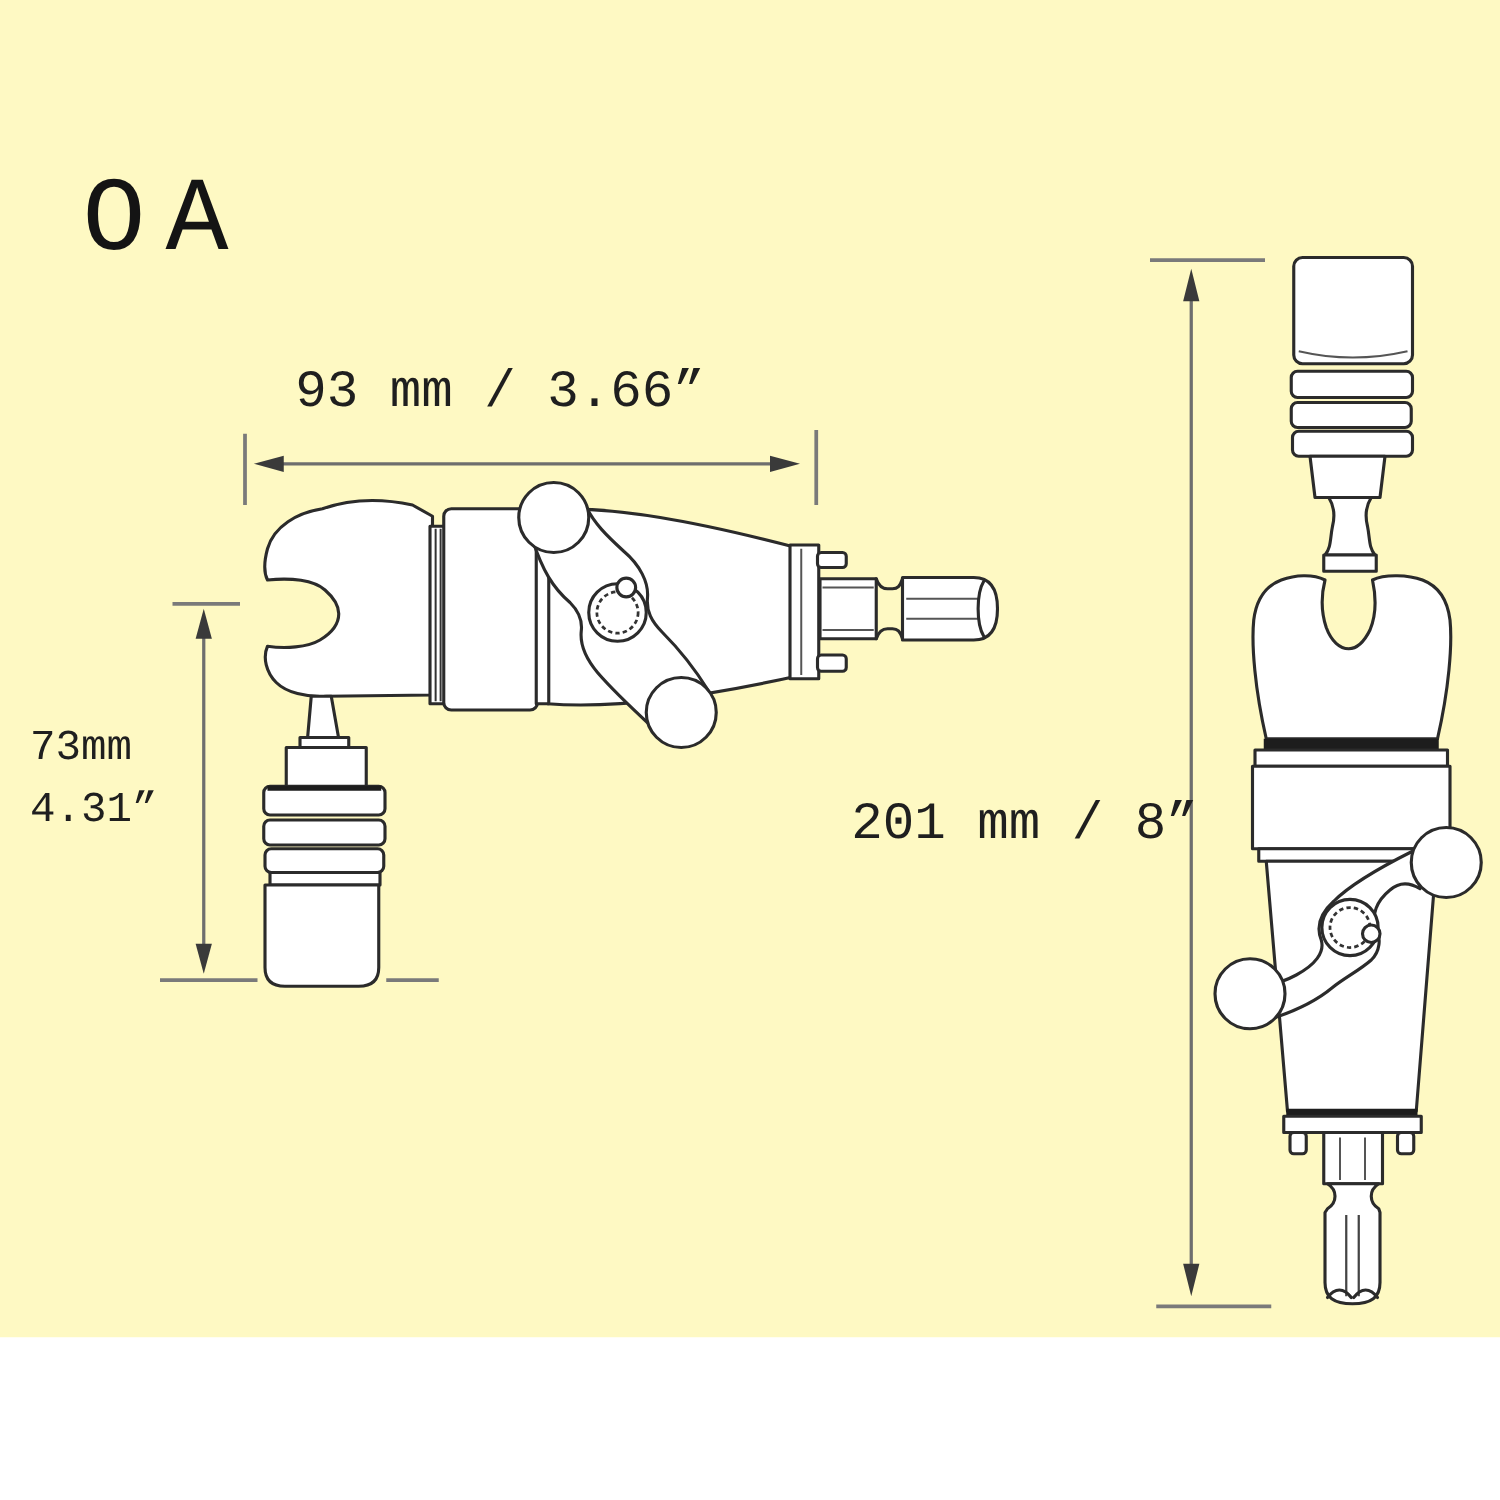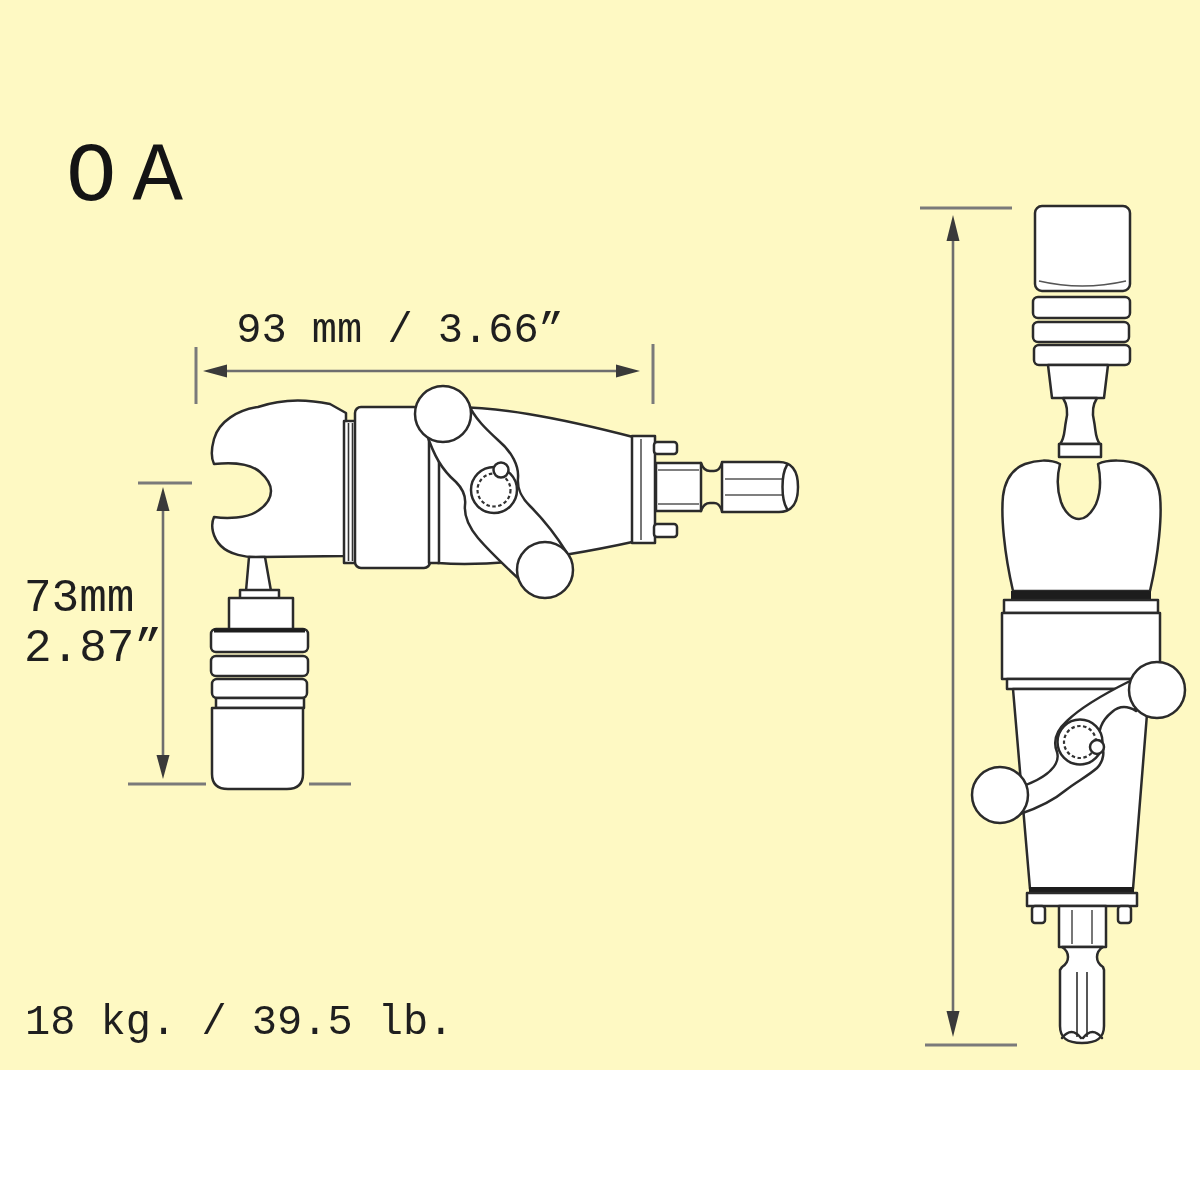--- a/index.html
+++ b/index.html
@@ -2,22 +2,22 @@
 <html><head>
 <meta charset="utf-8">
 <style>
   html,body{margin:0;padding:0;background:#fff;}
   .stage{
     position:relative;width:1200px;height:1070px;background:#fef9c3;overflow:hidden;
     font-family:Liberation Mono, monospace;color:#1f1f1f;
   }
   .txt{position:absolute;white-space:nowrap;color:#1f1f1f;}
   .brand{left:66px;top:130px;font-size:84px;letter-spacing:16px;color:#141414;}
-  .dim-w{left:200px;top:307px;width:400px;text-align:center;font-size:42px;}
-  .dim-h{left:24px;top:574px;font-size:46px;line-height:50px;}
+  .dim-w{left:200px;top:290px;width:400px;text-align:center;font-size:42px;}
+  .dim-h{left:24px;top:574px;font-size:34px;line-height:50px;}
   .dim-l{left:681px;top:635px;font-size:42px;}
   .spec1{left:25px;top:862px;font-size:42px;}
   .spec2{left:25px;top:942px;font-size:42px;}
   .spec3{left:25px;top:999px;font-size:42px;}
   svg{position:absolute;left:0;top:0;}
   .ln{stroke:#2b2b2b;stroke-width:2.5;fill:#ffffff;stroke-linejoin:round;}
   .lnf{stroke:#2b2b2b;stroke-width:2.5;fill:none;stroke-linecap:round;}
   .thin{stroke:#555;stroke-width:1.6;fill:none;}
   .dark{fill:#1d1d1d;stroke:none;}
   .dim{stroke:#6e6e6e;stroke-width:2.6;fill:none;}
@@ -174,21 +174,21 @@
       <circle class="ln" cx="1097" cy="747" r="7" stroke-width="2.2"></circle>
     </g>
   </svg>
 
   <div class="txt brand">OA</div>
 
   <div class="txt dim-w">93 mm / 3.66”</div>
 
   <div class="txt dim-h">
     <div>73mm</div>
-    <div>2.87”</div>
+    <div>4.31”</div>
   </div>
+
+  <div class="txt dim-l">201 mm / 8”</div>
 
 
 
 
-  <div class="txt spec3">18 kg. / 39.5 lb.</div>
-
 </div>
 
 </body></html>

